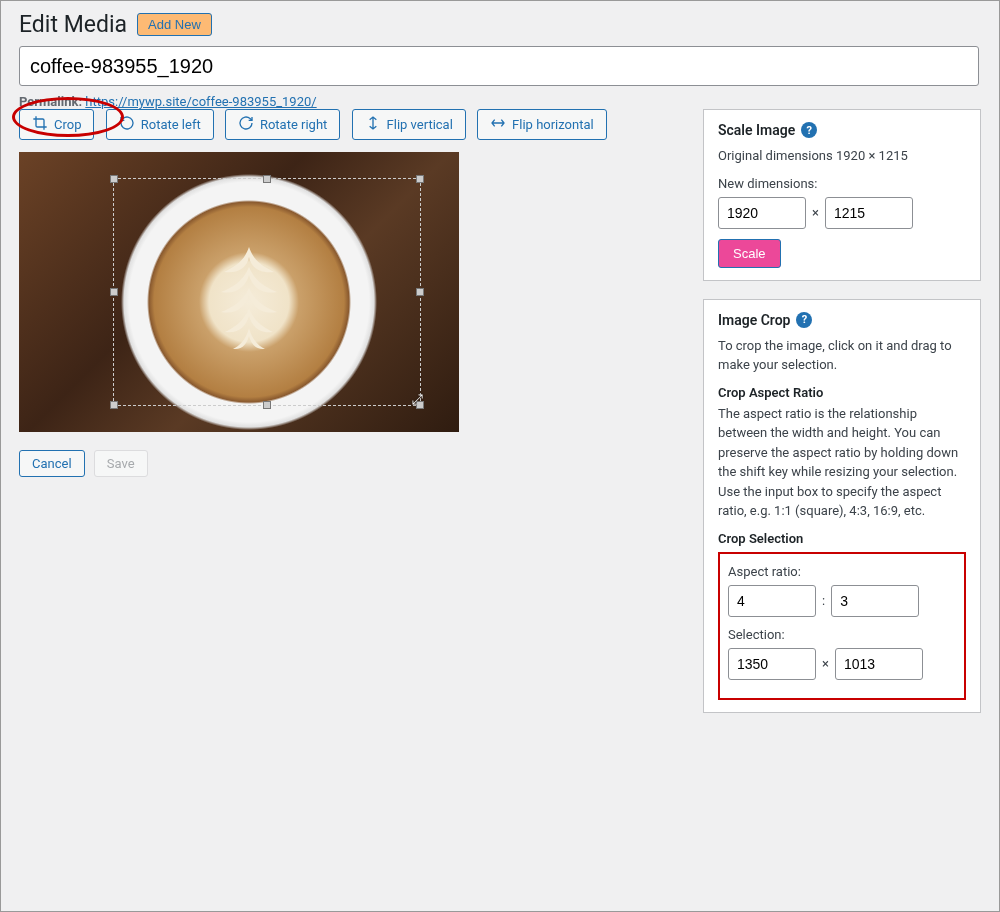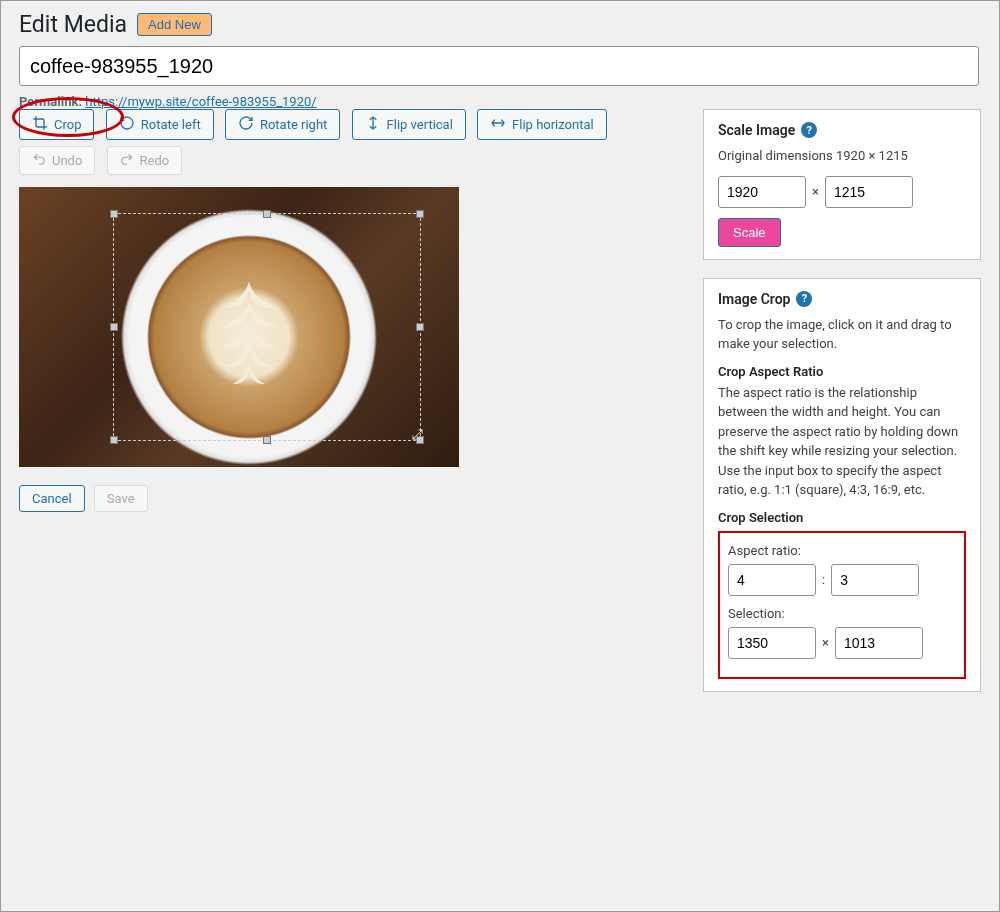--- a/index.html
+++ b/index.html
@@ -159,34 +159,20 @@
                 <path d="M12 3v18M7 7l5-4 5 4M7 17l5 4 5-4"></path>
               </svg></span>
           <span>Flip vertical</span>
         </span>
         <span class="btn">
           <span><svg width="16" height="16" viewBox="0 0 24 24" fill="none" stroke="#2271b1" stroke-width="2">
                 <path d="M3 12h18M7 7l-4 5 4 5M17 7l4 5-4 5"></path>
               </svg></span>
           <span>Flip horizontal</span>
         </span>
-        <div class="toolbar-row2">
-          <span class="btn btn-disabled">
-            <span><svg width="14" height="14" viewBox="0 0 24 24" fill="none" stroke="#a7aaad" stroke-width="2">
-                  <path d="M9 14L4 9l5-5M4 9h11a6 6 0 0 1 0 12h-3"></path>
-                </svg></span>
-            <span>Undo</span>
-          </span>
-          <span class="btn btn-disabled">
-            <span><svg width="14" height="14" viewBox="0 0 24 24" fill="none" stroke="#a7aaad" stroke-width="2">
-                  <path d="M15 14l5-5-5-5M20 9H9a6 6 0 0 0 0 12h3"></path>
-                </svg></span>
-            <span>Redo</span>
-          </span>
-        </div>
       </div>
 
       <div class="image-wrap">
         <div class="coffee"></div>
         <svg class="latte-art" viewBox="0 0 100 120">
           <g fill="#f5ecd9">
             <path d="M50 5 C45 20 35 25 25 30 C40 32 48 25 50 15 C52 25 60 32 75 30 C65 25 55 20 50 5Z"></path>
             <path d="M50 25 C44 40 32 46 22 50 C38 53 47 44 50 33 C53 44 62 53 78 50 C68 46 56 40 50 25Z"></path>
             <path d="M50 46 C44 60 32 66 22 70 C38 73 47 64 50 53 C53 64 62 73 78 70 C68 66 56 60 50 46Z"></path>
             <path d="M50 66 C45 80 34 86 26 90 C40 92 47 84 50 74 C53 84 60 92 74 90 C66 86 55 80 50 66Z"></path>
@@ -214,20 +200,21 @@
     </div>
 
     <div class="col-side">
 
       <div class="panel">
         <div class="panel-title">
           <span>Scale Image</span>
           <span class="help-icon">?</span>
         </div>
         <p>Original dimensions 1920 × 1215</p>
+        <span class="field-label">New dimensions:</span>
         <div class="dim-row">
           <input class="dim-input" value="1920" style="">
           <span class="dim-sep">×</span>
           <input class="dim-input" value="1215" style="">
         </div>
         <button class="primary-btn">Scale</button>
       </div>
 
       <div class="panel">
         <div class="panel-title">

